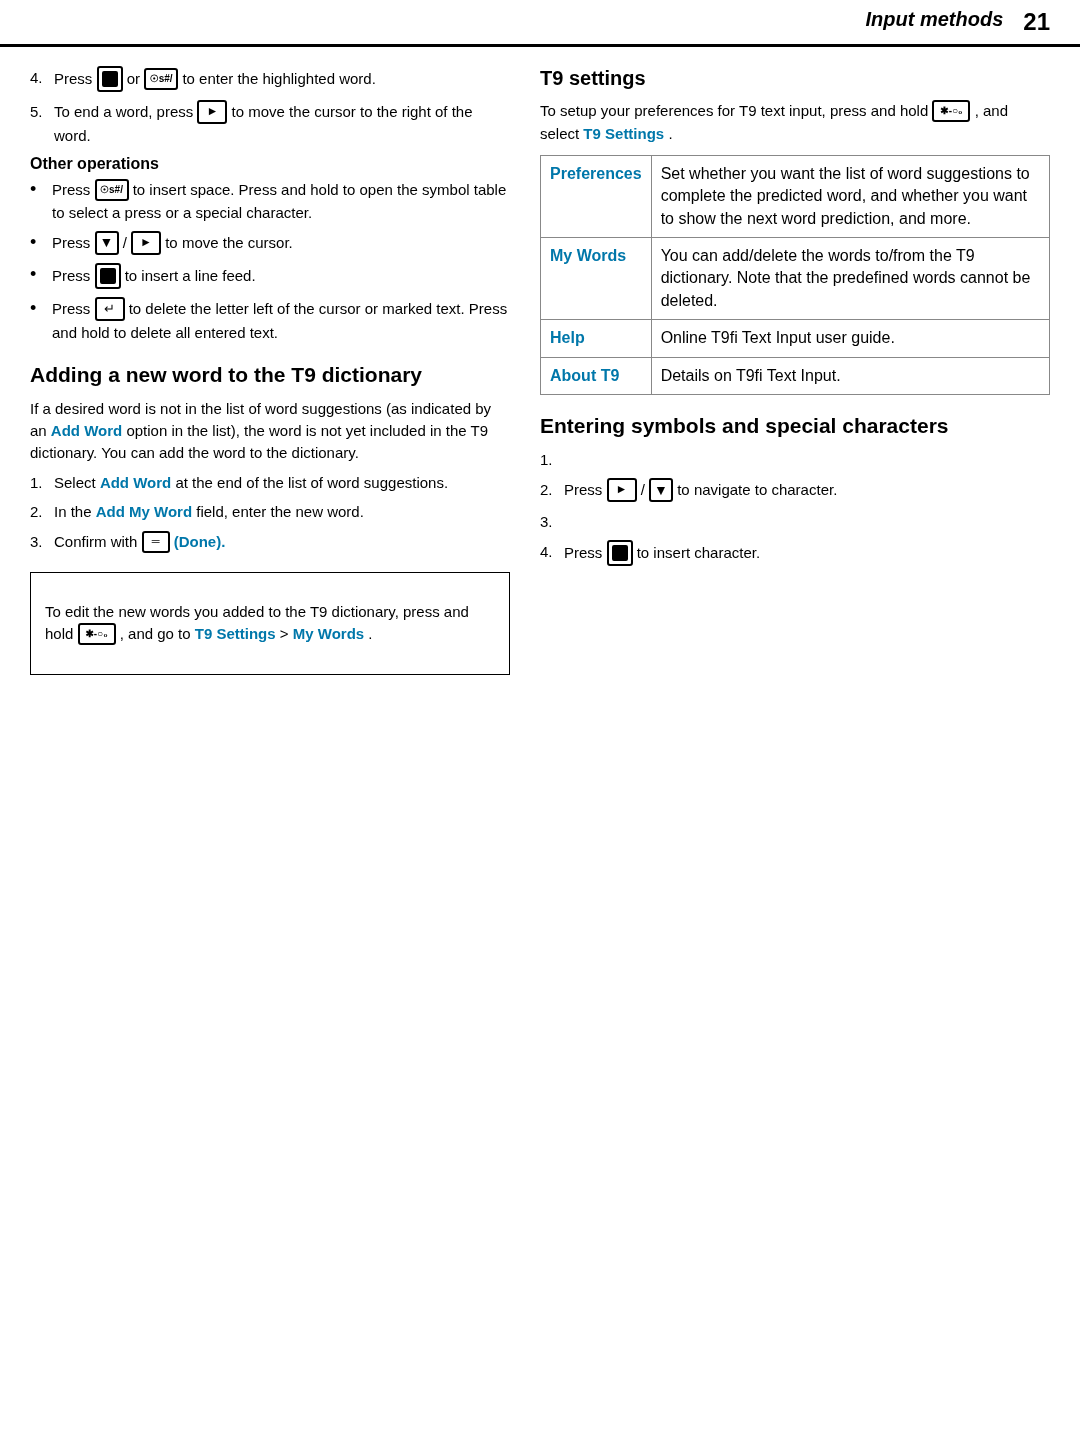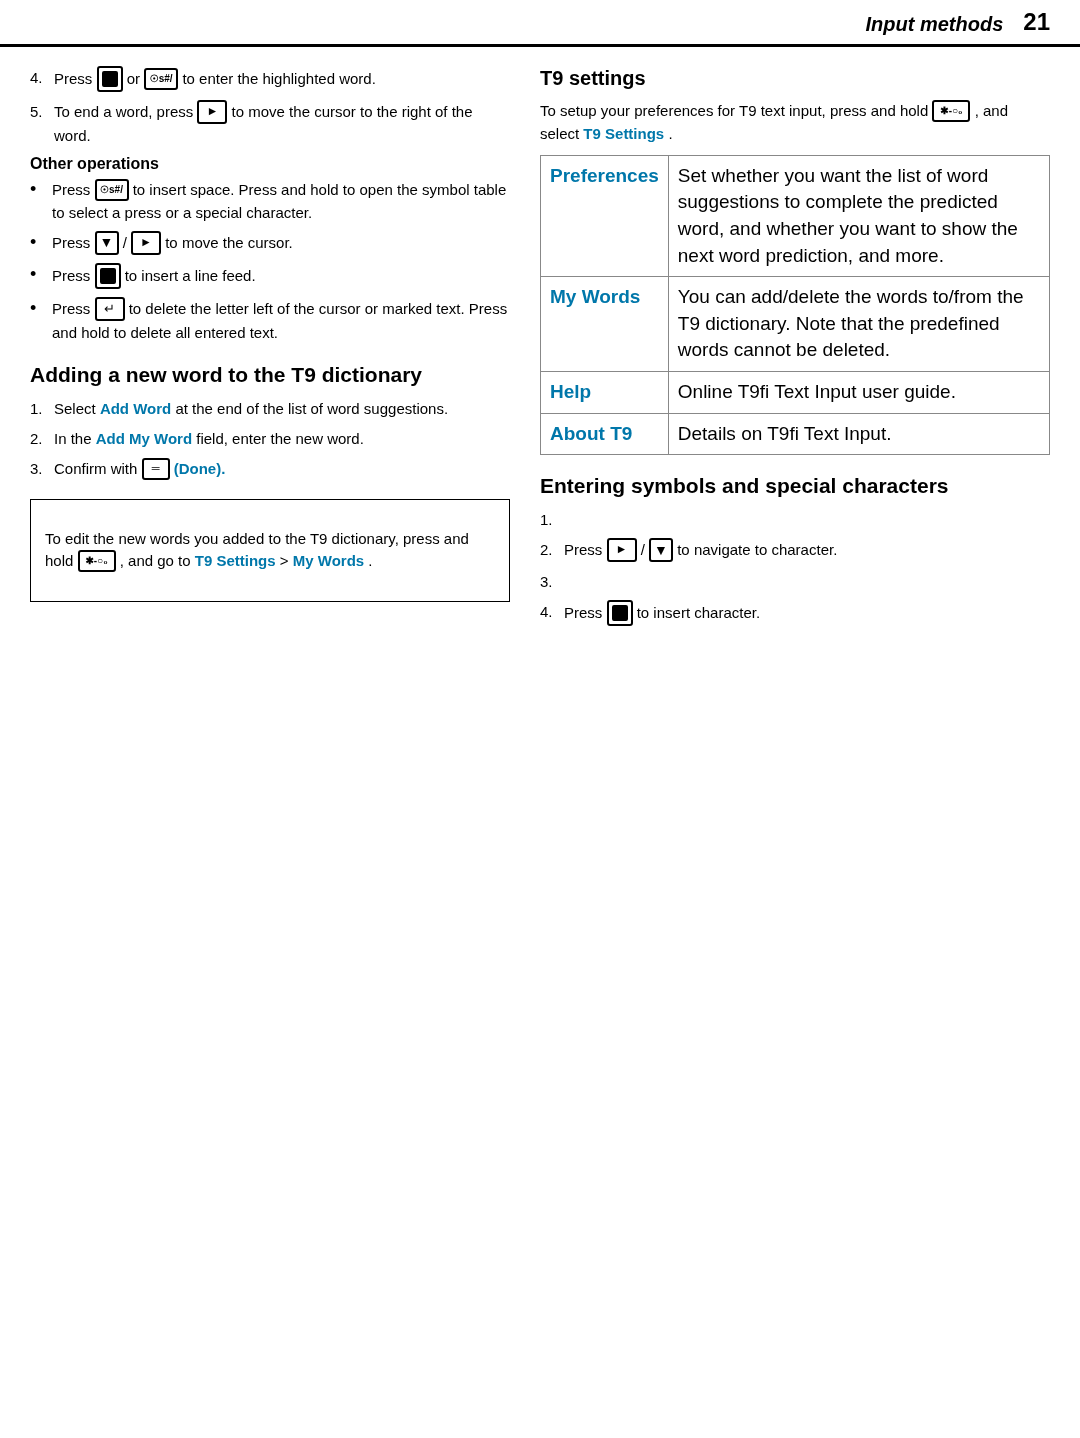--- a/index.html
+++ b/index.html
@@ -16,21 +16,21 @@
       width: 1080px;
       min-height: 1438px;
       background: #fff;
       padding: 0;
     }
 
     
     .page-header {
       display: flex;
       justify-content: flex-end;
-      align-items: flex-end;
+      align-items: flex-start;
       border-bottom: 3px solid #000;
       padding: 8px 30px 8px 0;
       margin-bottom: 0;
     }
     .header-title {
       font-size: 20px;
       font-weight: bold;
       font-style: italic;
       margin-right: 20px;
     }
@@ -216,21 +216,21 @@
       margin-top: 18px;
       line-height: 1.45;
     }
 
     
     .t9-table {
       width: 100%;
       border-collapse: collapse;
       margin-top: 10px;
       margin-bottom: 18px;
-      font-size: 19px;
+      font-size: 16px;
     }
     .t9-table td {
       border: 1.5px solid #888;
       padding: 7px 9px;
       vertical-align: top;
       line-height: 1.4;
     }
     .t9-table td:first-child {
       font-weight: bold;
       color: #0077aa;
@@ -352,20 +352,25 @@
         <span>
           <span>Press</span>
           
           <span class="key-back">↵</span>
           <span> to delete the letter left of the cursor or marked text. Press and hold to delete all entered text.</span>
         </span>
       </div>
 
       <div class="h2-title">Adding a new word to the T9 dictionary</div>
 
+      <p>
+        <span>If a desired word is not in the list of word suggestions (as indicated by an</span>
+        <span class="hl">Add Word</span>
+        <span>option in the list), the word is not yet included in the T9 dictionary. You can add the word to the dictionary.</span>
+      </p>
 
       <div class="num-item">
         <span class="num">1.</span>
         <span>
           <span>Select</span>
           <span class="hl">Add Word</span>
           <span>at the end of the list of word suggestions.</span>
         </span>
       </div>
 

